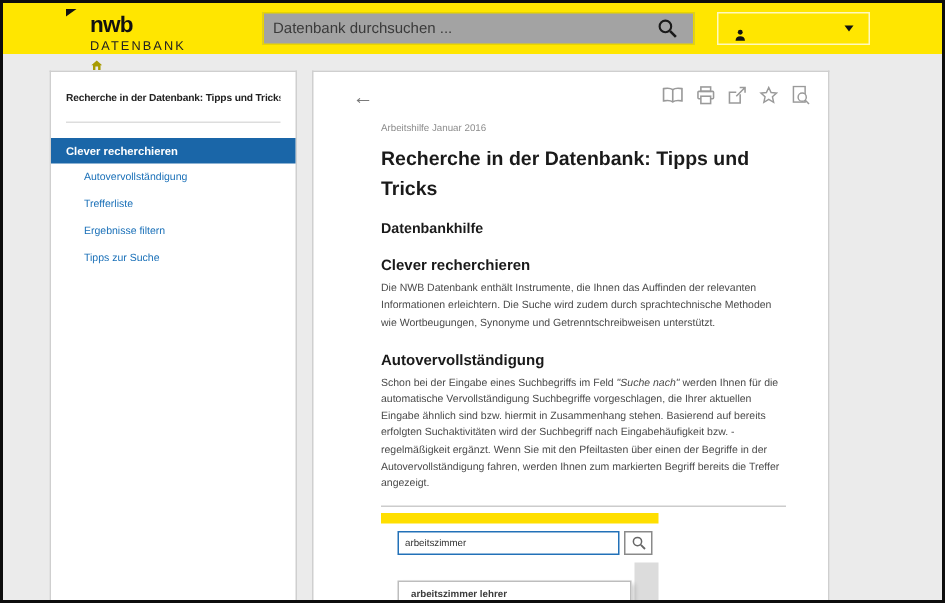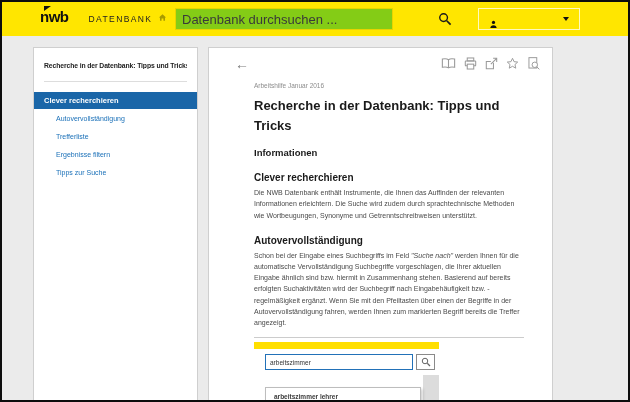--- a/index.html
+++ b/index.html
@@ -3,29 +3,29 @@
 <meta charset="utf-8">
 <style>
   * { margin:0; padding:0; box-sizing:border-box; }
   body { font-family:"Liberation Sans", sans-serif; background:#555; }
   .page {
     width:630px; height:402px; position:relative; overflow:hidden;
     border:2px solid #0d0d0d; background:#ebebeb; margin:0 auto;
   }
   
   .header { position:absolute; top:0; left:0; right:0; height:34px; background:#ffe600; }
-  .logo { position:absolute; left:38px; top:6px; display:flex; align-items:baseline; }
+  .logo { position:absolute; left:38px; top:6px; display:flex; align-items:baseline;flex-direction:column; }
   .logo-flag { position:absolute; left:4px; top:-2px; width:0; height:0;
     border-left:7px solid #111; border-bottom:5px solid transparent; }
   .logo-brand { font-size:15px; font-weight:bold; color:#111; letter-spacing:-0.5px; }
   .logo-product { font-size:8.5px; letter-spacing:1.4px; color:#222; margin-left:20px; }
   .home-icon { margin-left:6px; width:9px; height:9px; display:inline-block; position:relative; top:0px; }
-  .hdr-search { position:absolute; left:173px; top:6px; width:218px; height:22px;
-    background:#84cc16; border:1px solid #e8d400; font-family:"Liberation Sans",sans-serif;
-    font-size:13px; color:#333; padding:0 6px; outline:none; }
+  .hdr-search { position:absolute; left:173px; top:6px; width:288px; height:22px;
+    background:#a3a3a3; border:1px solid #e8d400; font-family:"Liberation Sans",sans-serif;
+    font-size:10px; color:#333; padding:0 6px; outline:none; }
   .hdr-search::placeholder { color:#3a3a3a; opacity:1; }
   .hdr-mag { position:absolute; left:436px; top:10px; width:14px; height:14px; cursor:pointer; }
   .hdr-account { position:absolute; left:476px; top:6px; width:102px; height:22px;
     border:1px solid rgba(255,255,255,0.75); display:flex; align-items:center;
     justify-content:space-between; padding:0 10px; cursor:pointer; }
   .user-icon { width:9px; height:9px; }
   .caret { width:0; height:0; border-left:3.5px solid transparent; border-right:3.5px solid transparent;
     border-top:4px solid #111; }
   
   .content { position:absolute; top:34px; left:0; right:0; bottom:-2px; }
@@ -163,21 +163,21 @@
               <circle cx="12" cy="12" r="4.2" fill="#fff"></circle>
               <line x1="15.2" y1="15.2" x2="19" y2="19"></line>
             </svg>
           </span>
         </span>
       </div>
 
       <div class="article">
         <div class="meta">Arbeitshilfe Januar 2016</div>
         <h1 class="title">Recherche in der Datenbank: Tipps und Tricks</h1>
-        <h2 class="subtitle">Informationen</h2>
+        <h2 class="subtitle">Datenbankhilfe</h2>
 
         <h3 class="sec-head">Clever recherchieren</h3>
         <p class="body">Die NWB Datenbank enthält Instrumente, die Ihnen das Auffinden der relevanten Informationen erleichtern. Die Suche wird zudem durch sprachtechnische Methoden wie Wortbeugungen, Synonyme und Getrenntschreibweisen unterstützt.</p>
 
         <h3 class="sec-head">Autovervollständigung</h3>
         <p class="body"><span>Schon bei der Eingabe eines Suchbegriffs im Feld </span><em>"Suche nach"</em><span> werden Ihnen für die automatische Vervollständigung Suchbegriffe vorgeschlagen, die Ihrer aktuellen Eingabe ähnlich sind bzw. hiermit in Zusammenhang stehen. Basierend auf bereits erfolgten Suchaktivitäten wird der Suchbegriff nach Eingabehäufigkeit bzw. -regelmäßigkeit ergänzt. Wenn Sie mit den Pfeiltasten über einen der Begriffe in der Autovervollständigung fahren, werden Ihnen zum markierten Begriff bereits die Treffer angezeigt.</span></p>
 
         <div class="figure">
           <div class="demo">
             <div class="demo-yellowbar"></div>

